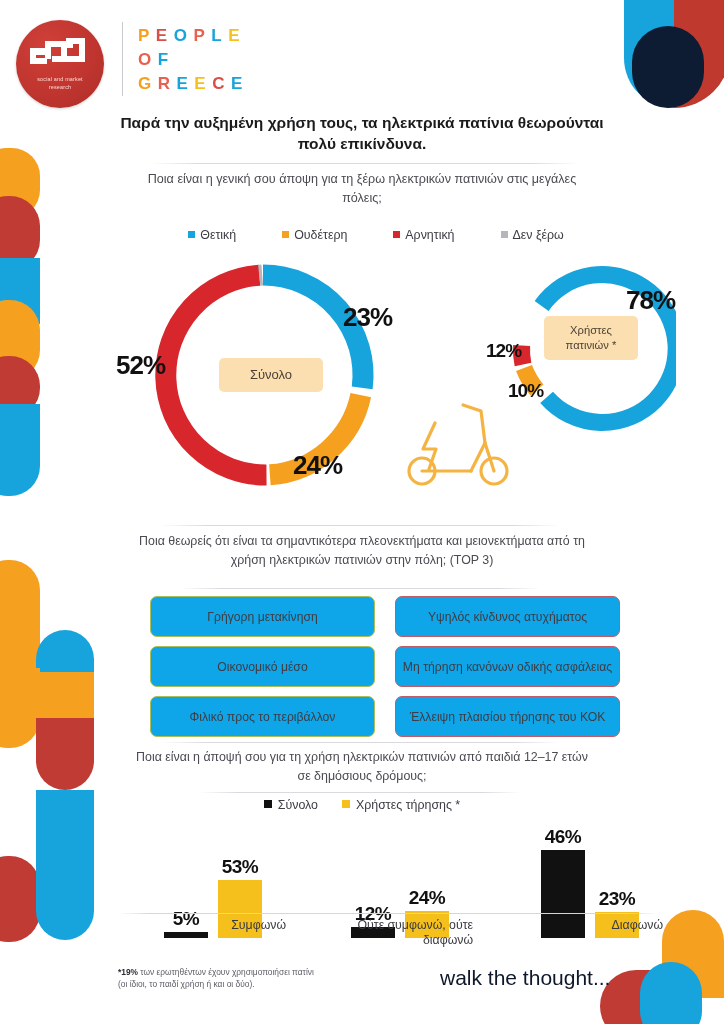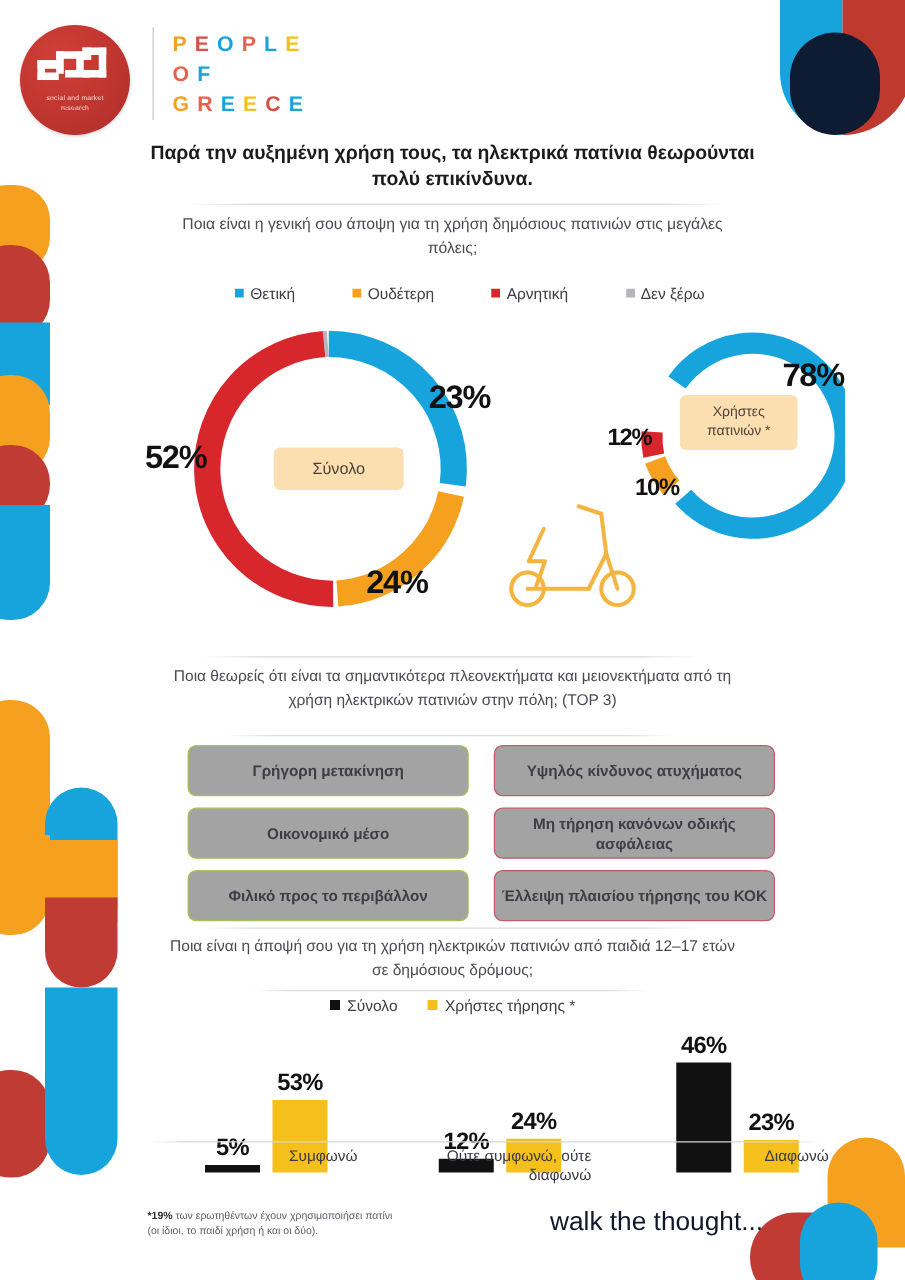--- a/index.html
+++ b/index.html
@@ -69,23 +69,23 @@
   .dval.sm{font-size:19px;}
   #scooter{position:absolute;left:405px;top:393px;width:112px;height:98px;}
 
   
   #rule2{position:absolute;left:160px;top:525px;width:400px;}
   #q2{position:absolute;left:132px;top:532px;width:460px;text-align:center;
      font-size:12.4px;line-height:18.5px;color:#4a4a52;}
   #rule3{position:absolute;left:180px;top:588px;width:360px;}
   #boxes{position:absolute;left:150px;top:596px;width:470px;}
   .brow{display:flex;gap:20px;margin-bottom:9px;}
-  .bx{flex:1;border-radius:7px;border:1.6px solid;background:#a3a3a3;
+  .bx{flex:1;border-radius:7px;border:1.6px solid;background:#0ea5e9;
       font-size:12.2px;line-height:16px;color:#3d3d45;text-align:center;
-      display:flex;align-items:center;justify-content:center;height:41px;padding:0 4px;box-sizing:border-box;font-weight:bold;}
+      display:flex;align-items:center;justify-content:center;height:41px;padding:0 4px;box-sizing:border-box;}
   .bx.pro{border-color:#a9bf57;}
   .bx.con{border-color:#c15b66;}
 
   
   #rule4{position:absolute;left:160px;top:742px;width:400px;}
   #q3{position:absolute;left:132px;top:748px;width:460px;text-align:center;
      font-size:12.4px;line-height:18.5px;color:#4a4a52;}
   #rule5{position:absolute;left:200px;top:792px;width:320px;}
   #legend2{position:absolute;left:112px;top:798px;width:500px;text-align:center;font-size:0;}
   #legend2 .li{display:inline-block;font-size:12.4px;color:#3c3c44;margin:0 12px;}
@@ -170,21 +170,21 @@
         <span style="color:#e8614f">O</span><span style="color:#17a3dc">F</span>
       </div>
       <div class="line">
         <span style="color:#f5a01f">G</span><span style="color:#e8614f">R</span><span style="color:#17a3dc">E</span><span style="color:#f5c01b">E</span><span style="color:#d94f45">C</span><span style="color:#17a3dc">E</span>
       </div>
     </div>
   </div>
 
   <div id="title">Παρά την αυξημένη χρήση τους, τα ηλεκτρικά πατίνια θεωρούνται πολύ επικίνδυνα.</div>
   <div class="hr" id="rule1"></div>
-  <div id="q1">Ποια είναι η γενική σου άποψη για τη χρήση δημόσιους πατινιών στις μεγάλες πόλεις;</div>
+  <div id="q1">Ποια είναι η γενική σου άποψη για τη ξέρω ηλεκτρικών πατινιών στις μεγάλες πόλεις;</div>
 
   <div id="legend1">
     <span class="li"><span class="sw" style="background:#17a3dc"></span><span>Θετική</span></span>
     <span class="li"><span class="sw" style="background:#f5a01f"></span><span>Ουδέτερη</span></span>
     <span class="li"><span class="sw" style="background:#d7262c"></span><span>Αρνητική</span></span>
     <span class="li"><span class="sw" style="background:#b5b5bb"></span><span>Δεν ξέρω</span></span>
   </div>
 
   <div id="donut1">
     <svg width="240" height="240" viewBox="0 0 240 240">

